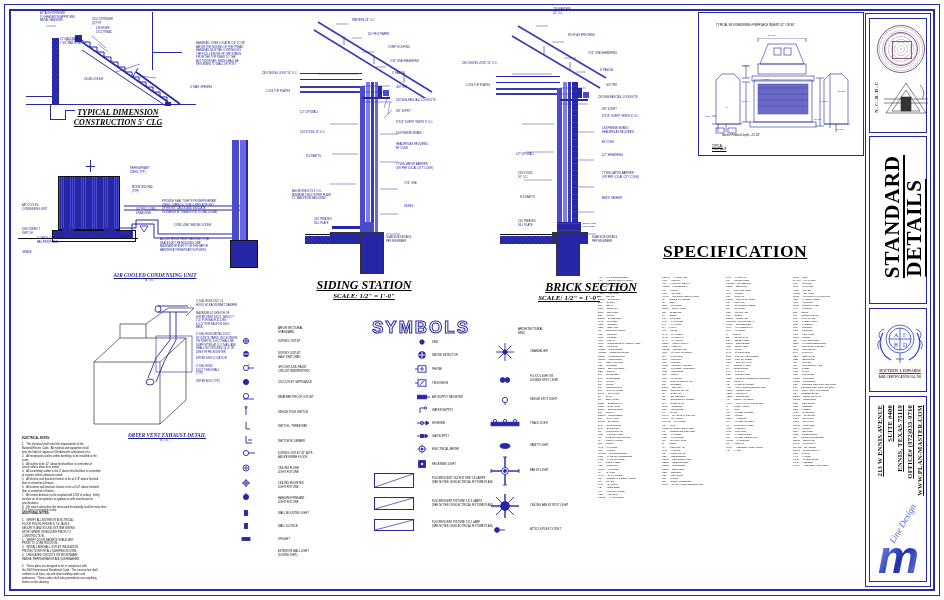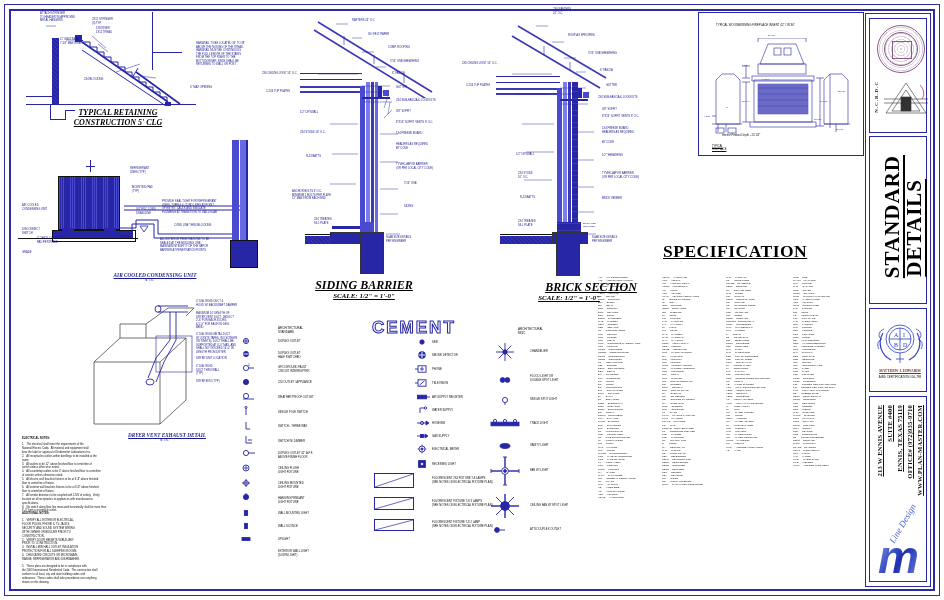--- a/index.html
+++ b/index.html
@@ -108,21 +108,21 @@
 ABOVE THE NOSING OF THE TREAD.
 HANDRAIL MUST BE CONTINUOUS
 THE FULL LENGTH OF THE STAIRS
 FROM THE TOP RISER TO THE
 BOTTOM RISER. ENDS SHALL BE
 RETURNED TO WALL OR POST</div>
     <div class="tiny" style="left:84px;top:78px;">2X4 BLOCKING</div>
     <div class="tiny" style="left:190px;top:86px;">4" MAX OPENING</div>
     <div class="tiny" style="left:62px;top:42px;"></div>
 
-    <div class="sect-title" style="left:58px;top:108px;width:120px;font-size:8px;">TYPICAL RETAINING</div>
+    <div class="sect-title" style="left:58px;top:108px;width:120px;font-size:8px;">TYPICAL DIMENSION</div>
     <div class="sect-title" style="left:58px;top:118px;width:120px;font-size:8px;">CONSTRUCTION 5' CLG</div>
   </div>
 
   <div>
     <div class="boxk" style="left:58px;top:176px;width:62px;height:54px;border-color:#111;"></div>
     <div class="ln studfill" style="left:59px;top:177px;width:60px;height:52px;"></div>
     <div class="ln" style="left:52px;top:230px;width:82px;height:10px;background:transparent;border:1px solid #111;"></div>
     <div class="ln dots" style="left:53px;top:231px;width:80px;height:8px;"></div>
     <div class="ln" style="left:18px;top:238px;width:120px;height:1px;background:#111;"></div>
     <div class="ln" style="left:62px;top:228px;width:12px;height:3px;background:#2626a6;"></div>
@@ -297,21 +297,21 @@
     <div class="tiny" style="left:266px;top:90px;">2-2X4 TOP PLATES</div>
     <div class="tiny" style="left:300px;top:111px;">1/2" DRYWALL</div>
     <div class="tiny" style="left:300px;top:131px;">2X4 STUDS 16" O.C.</div>
     <div class="tiny" style="left:306px;top:155px;">R-13 BATTS</div>
     <div class="tiny" style="left:292px;top:190px;">ANCHOR BOLTS 6' O.C.
 MINIMUM 2 BOLTS PER PLATE
 12" MAX FROM EACH END</div>
     <div class="tiny" style="left:314px;top:218px;">2X4 TREATED
 SILL PLATE</div>
 
-    <div class="sect-title" style="left:304px;top:278px;width:120px;font-size:12px;">SIDING BARRIER</div>
+    <div class="sect-title" style="left:304px;top:278px;width:120px;font-size:12px;">SIDING STATION</div>
     <div class="sect-title" style="left:304px;top:292px;width:120px;font-size:7px;">SCALE: 1/2" = 1'-0"</div>
   </div>
 
   <div>
     <div style="position:absolute;left:496px;top:12px;width:140px;height:86px;">
       <svg width="140" height="86" style="display:block">
         <g stroke="#3a3ab5" stroke-width="1.6" fill="none">
           <line x1="16" y1="24" x2="104" y2="76"></line>
           <line x1="22" y1="14" x2="110" y2="66"></line>
         </g>
@@ -433,21 +433,21 @@
     <div class="tiny" style="left:836px;top:128px;font-size:2.4px;">21 1/2"</div>
     <div class="tiny" style="left:704px;top:115px;font-size:2.4px;">4 1/2"</div>
     <div class="tiny" style="left:726px;top:106px;font-size:2.4px;">6"</div>
     <div class="tiny" style="left:814px;top:118px;font-size:2.4px;">12 1/2"</div>
     <div class="tiny" style="left:722px;top:134px;font-size:2.8px;color:#111;">Interior Firebox Depth - 24 1/2"</div>
     <div class="tiny" style="left:712px;top:145px;font-size:2.6px;color:#111;text-decoration:underline;">TYPICAL
 FIREPLACE</div>
   </div>
 
   <div>
-    <div class="symbols-word" style="left:372px;top:318px;">CEMENT</div>
+    <div class="symbols-word" style="left:372px;top:318px;">SYMBOLS</div>
 
     <div class="symhdr" style="left:278px;top:327px;">ARCHITECTURAL
 STANDARD</div>
 
     <div>
       <svg style="position:absolute;left:240px;top:338px;" width="20" height="205">
         <g stroke="#2626a6" stroke-width=".9" fill="none">
           <g transform="translate(6,3)">
               <circle cx="0" cy="0" r="2.6"></circle>
               <line x1="-2.6" y1="0" x2="2.6" y2="0"></line>

